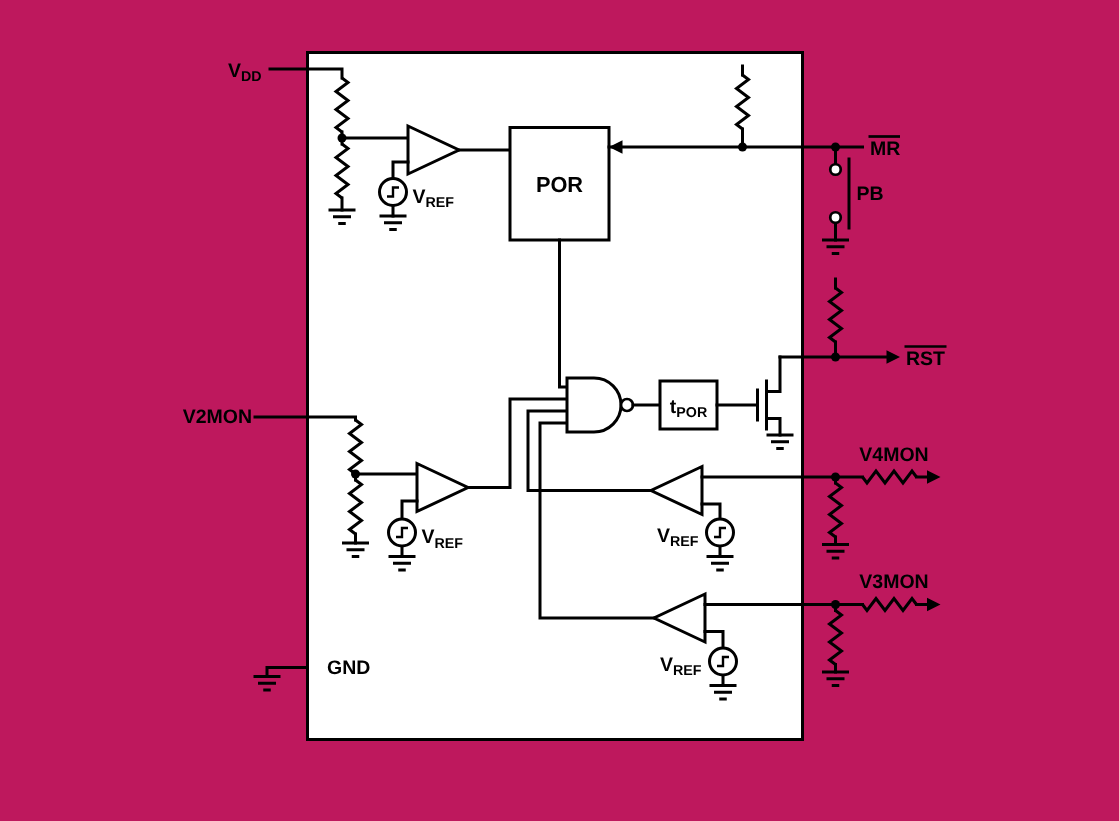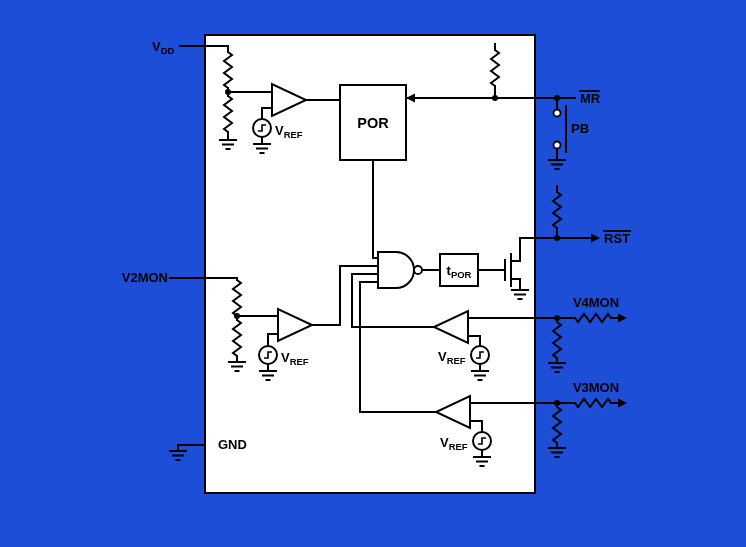--- a/index.html
+++ b/index.html
@@ -1,16 +1,16 @@
 <!DOCTYPE html>
 <html><head>
 <meta charset="utf-8">
 <style>
   html,body{margin:0;padding:0;background:#ffffff;}
-  .stage{position:relative;width:746px;height:547px;background:#1d4ed8;overflow:hidden;}
+  .stage{position:relative;width:746px;height:547px;background:#be185d;overflow:hidden;}
   svg text{font-family:"Liberation Sans",sans-serif;font-weight:700;font-size:13px;fill:#000;stroke:none;}
   svg .sub{font-size:9.5px;}
   svg .big{font-size:14.5px;}
   svg .mid{text-anchor:middle;}
   svg .end{text-anchor:end;}
   .w{fill:none;stroke:#000;stroke-width:2;stroke-linecap:square;}
   .blk{fill:#fff;stroke:#000;stroke-width:2;}
   .cmp{fill:#fff;stroke:#000;stroke-width:2;stroke-linejoin:miter;}
   .term{fill:#fff;stroke:#000;stroke-width:1.8;}
   .arrow{fill:#000;stroke:none;}

